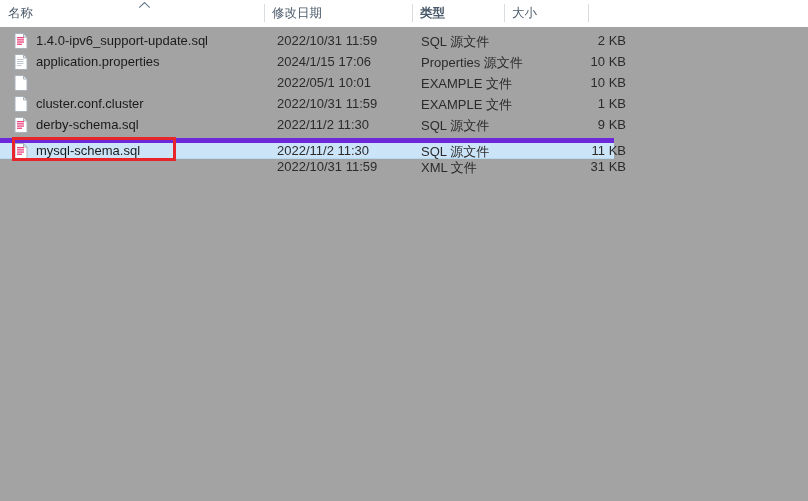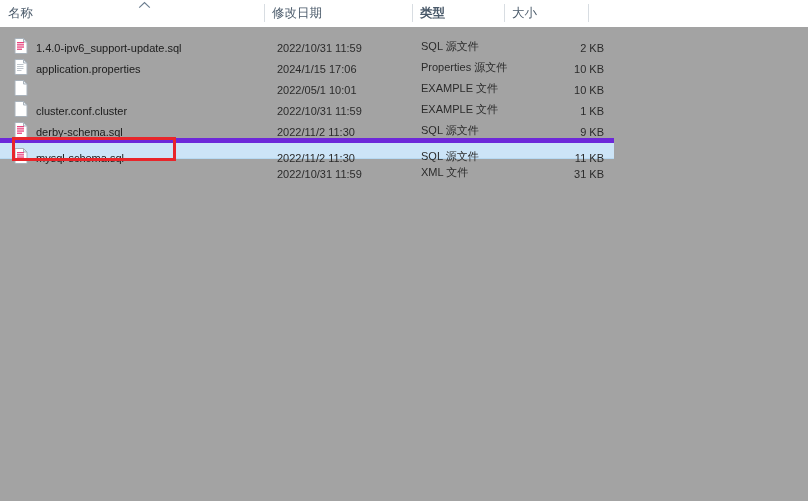--- a/index.html
+++ b/index.html
@@ -85,22 +85,22 @@
   .row.selected {
     background: #cce4f7;
     border-top: 5px solid #6d28d9;
     border-bottom: 1px solid #b6d9f2;
   }
   .cell {
     position: absolute;
     top: 0;
     height: 21px;
     display: flex;
-    align-items: flex-end;
-    font-size: 11px;
+    align-items: flex-start;
+    font-size: 13px;
     color: #1b1b1b;
     white-space: nowrap;
     box-sizing: border-box;
   }
   .cell-name {
     left: 0px;
     width: 268px;
     padding-left: 13px;
   }
   .cell-date {
@@ -109,21 +109,21 @@
     padding-left: 9px;
     color: #2b2b2b;
   }
   .cell-type {
     left: 412px;
     width: 118px;
     padding-left: 9px;
     color: #2b2b2b;
   }
   .cell-size {
-    left: 530px;
+    left: 552px;
     width: 84px;
     padding-right: 10px;
     justify-content: flex-end;
     color: #2b2b2b;
   }
   .name-label { padding-left: 7px; }
 
   
   .file-icon {
     width: 16px;

